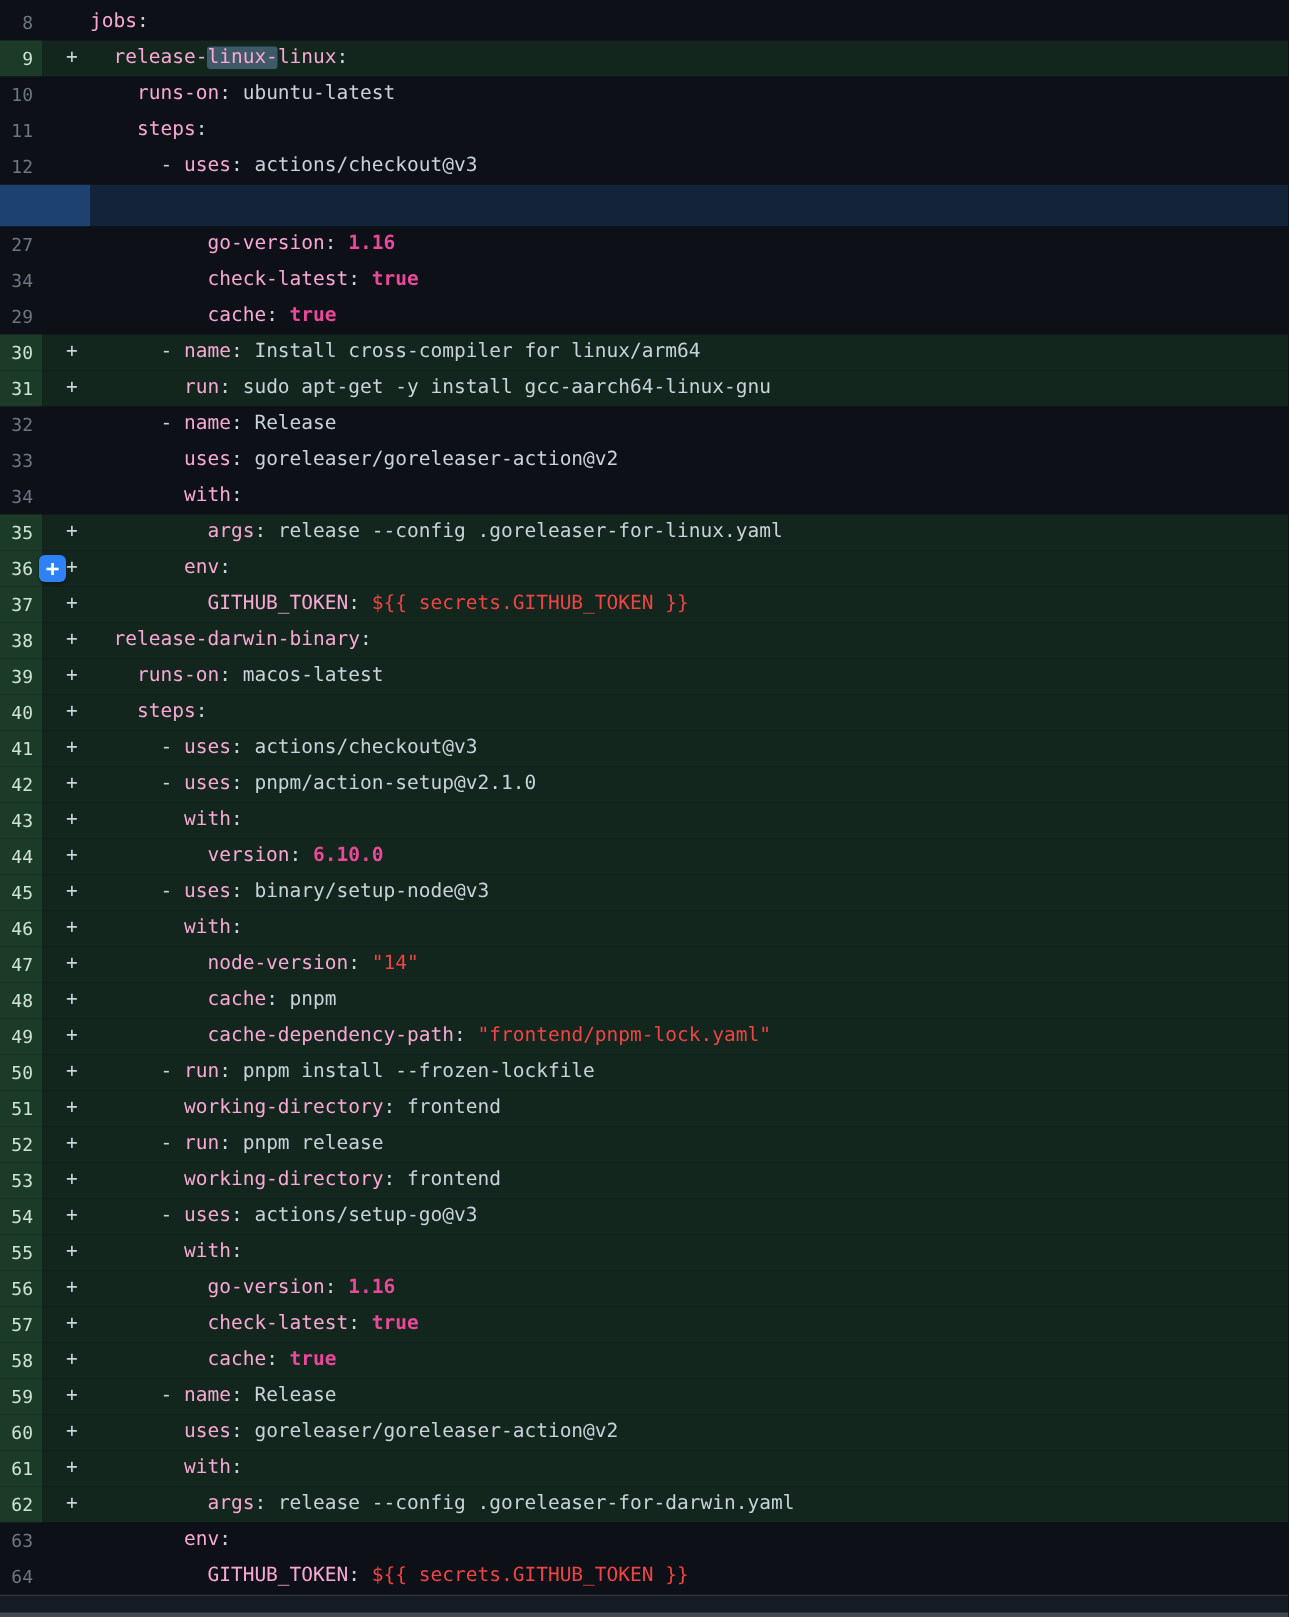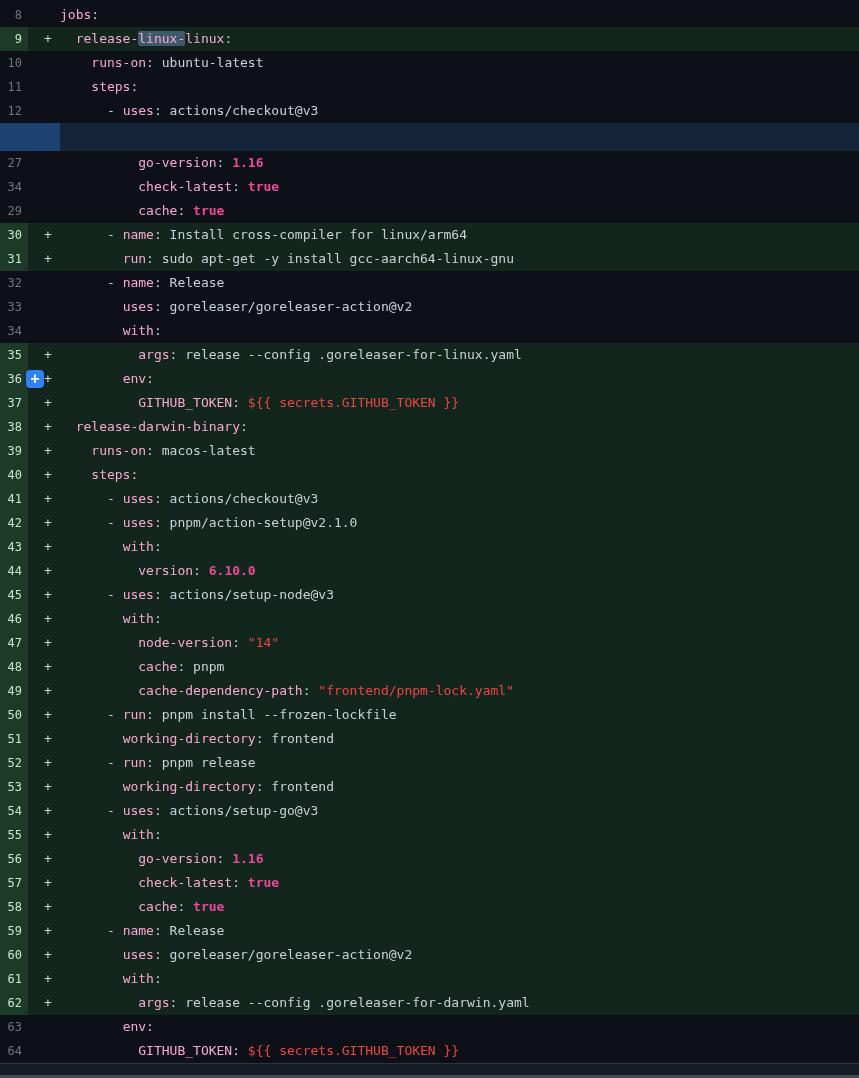--- a/index.html
+++ b/index.html
@@ -209,21 +209,21 @@
     <span class="code-cell"><span class="seg-pl">        </span><span class="seg-k">with</span><span class="seg-pl">:</span></span>
   </div>
       <div class="row added">
     <span class="num-cell">44</span>
     <span class="marker-cell">+</span>
     <span class="code-cell"><span class="seg-pl">          </span><span class="seg-k">version</span><span class="seg-pl">: </span><span class="seg-nu">6.10.0</span></span>
   </div>
       <div class="row added">
     <span class="num-cell">45</span>
     <span class="marker-cell">+</span>
-    <span class="code-cell"><span class="seg-pl">      </span><span class="seg-pl">- </span><span class="seg-k">uses</span><span class="seg-pl">: </span><span class="seg-pl">actions/setup-node@v3</span></span>
+    <span class="code-cell"><span class="seg-pl">      </span><span class="seg-pl">- </span><span class="seg-k">uses</span><span class="seg-pl">: </span><span class="seg-pl">binary/setup-node@v3</span></span>
   </div>
       <div class="row added">
     <span class="num-cell">46</span>
     <span class="marker-cell">+</span>
     <span class="code-cell"><span class="seg-pl">        </span><span class="seg-k">with</span><span class="seg-pl">:</span></span>
   </div>
       <div class="row added">
     <span class="num-cell">47</span>
     <span class="marker-cell">+</span>
     <span class="code-cell"><span class="seg-pl">          </span><span class="seg-k">node-version</span><span class="seg-pl">: </span><span class="seg-st">"14"</span></span>

